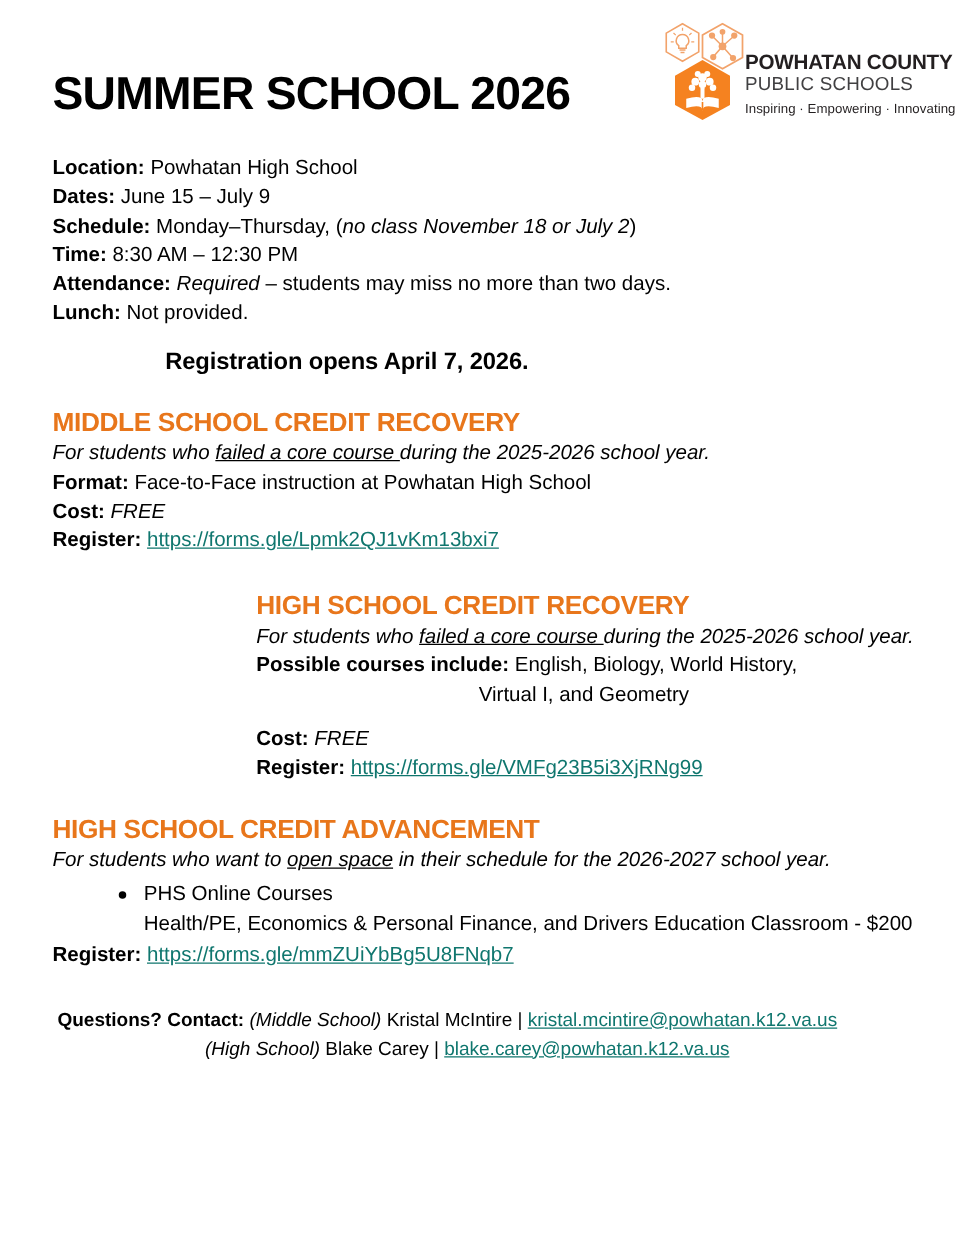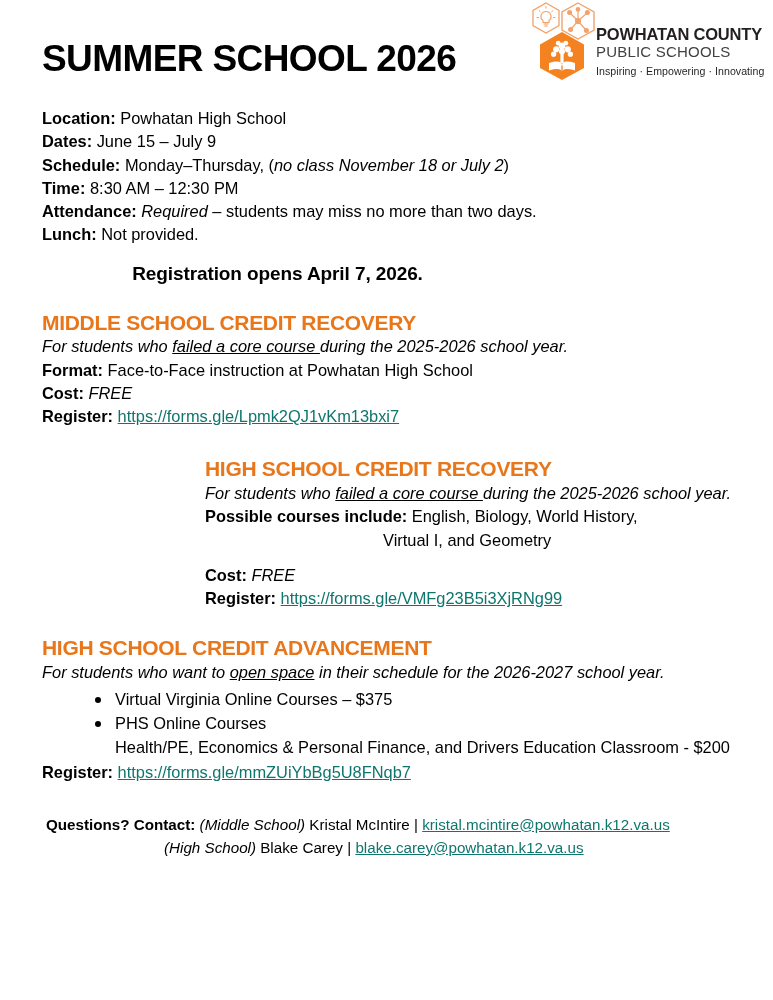--- a/index.html
+++ b/index.html
@@ -14,21 +14,21 @@
     font-family: "Liberation Sans", sans-serif;
     color: #000000;
     overflow: hidden;
   }
   .page {
     position: relative;
     width: 690px;
     height: 1000px;
     background: #ffffff;
     box-sizing: border-box;
-    padding: 0 22px;
+    padding: 16px 22px;
   }
 
   
   .header {
     position: relative;
     height: 105px;
   }
   .doc-title {
     position: absolute;
     left: 20px;
@@ -324,23 +324,20 @@
 
   <section class="block hs-adv">
     <h2 class="sec-head">HIGH SCHOOL CREDIT ADVANCEMENT</h2>
 
     <div class="line">
       <span class="it">For students who want to </span><span class="u-it">open space</span><span class="it"> in their schedule for the 2026-2027 school year.</span>
     </div>
 
     <ul class="bullets">
       <li>
-        <span class="bullet-dot"></span><span>Virtual Virginia Online Courses – $375</span>
-      </li>
-      <li>
         <span class="bullet-dot"></span><span>PHS Online Courses</span>
       </li>
     </ul>
 
     <div class="line sub-indent">Health/PE, Economics &amp; Personal Finance,  and Drivers Education Classroom - $200</div>
 
     <div class="line adv-register">
       <span class="lbl">Register:</span>&nbsp;<span class="link">https://forms.gle/mmZUiYbBg5U8FNqb7</span>
     </div>
   </section>

